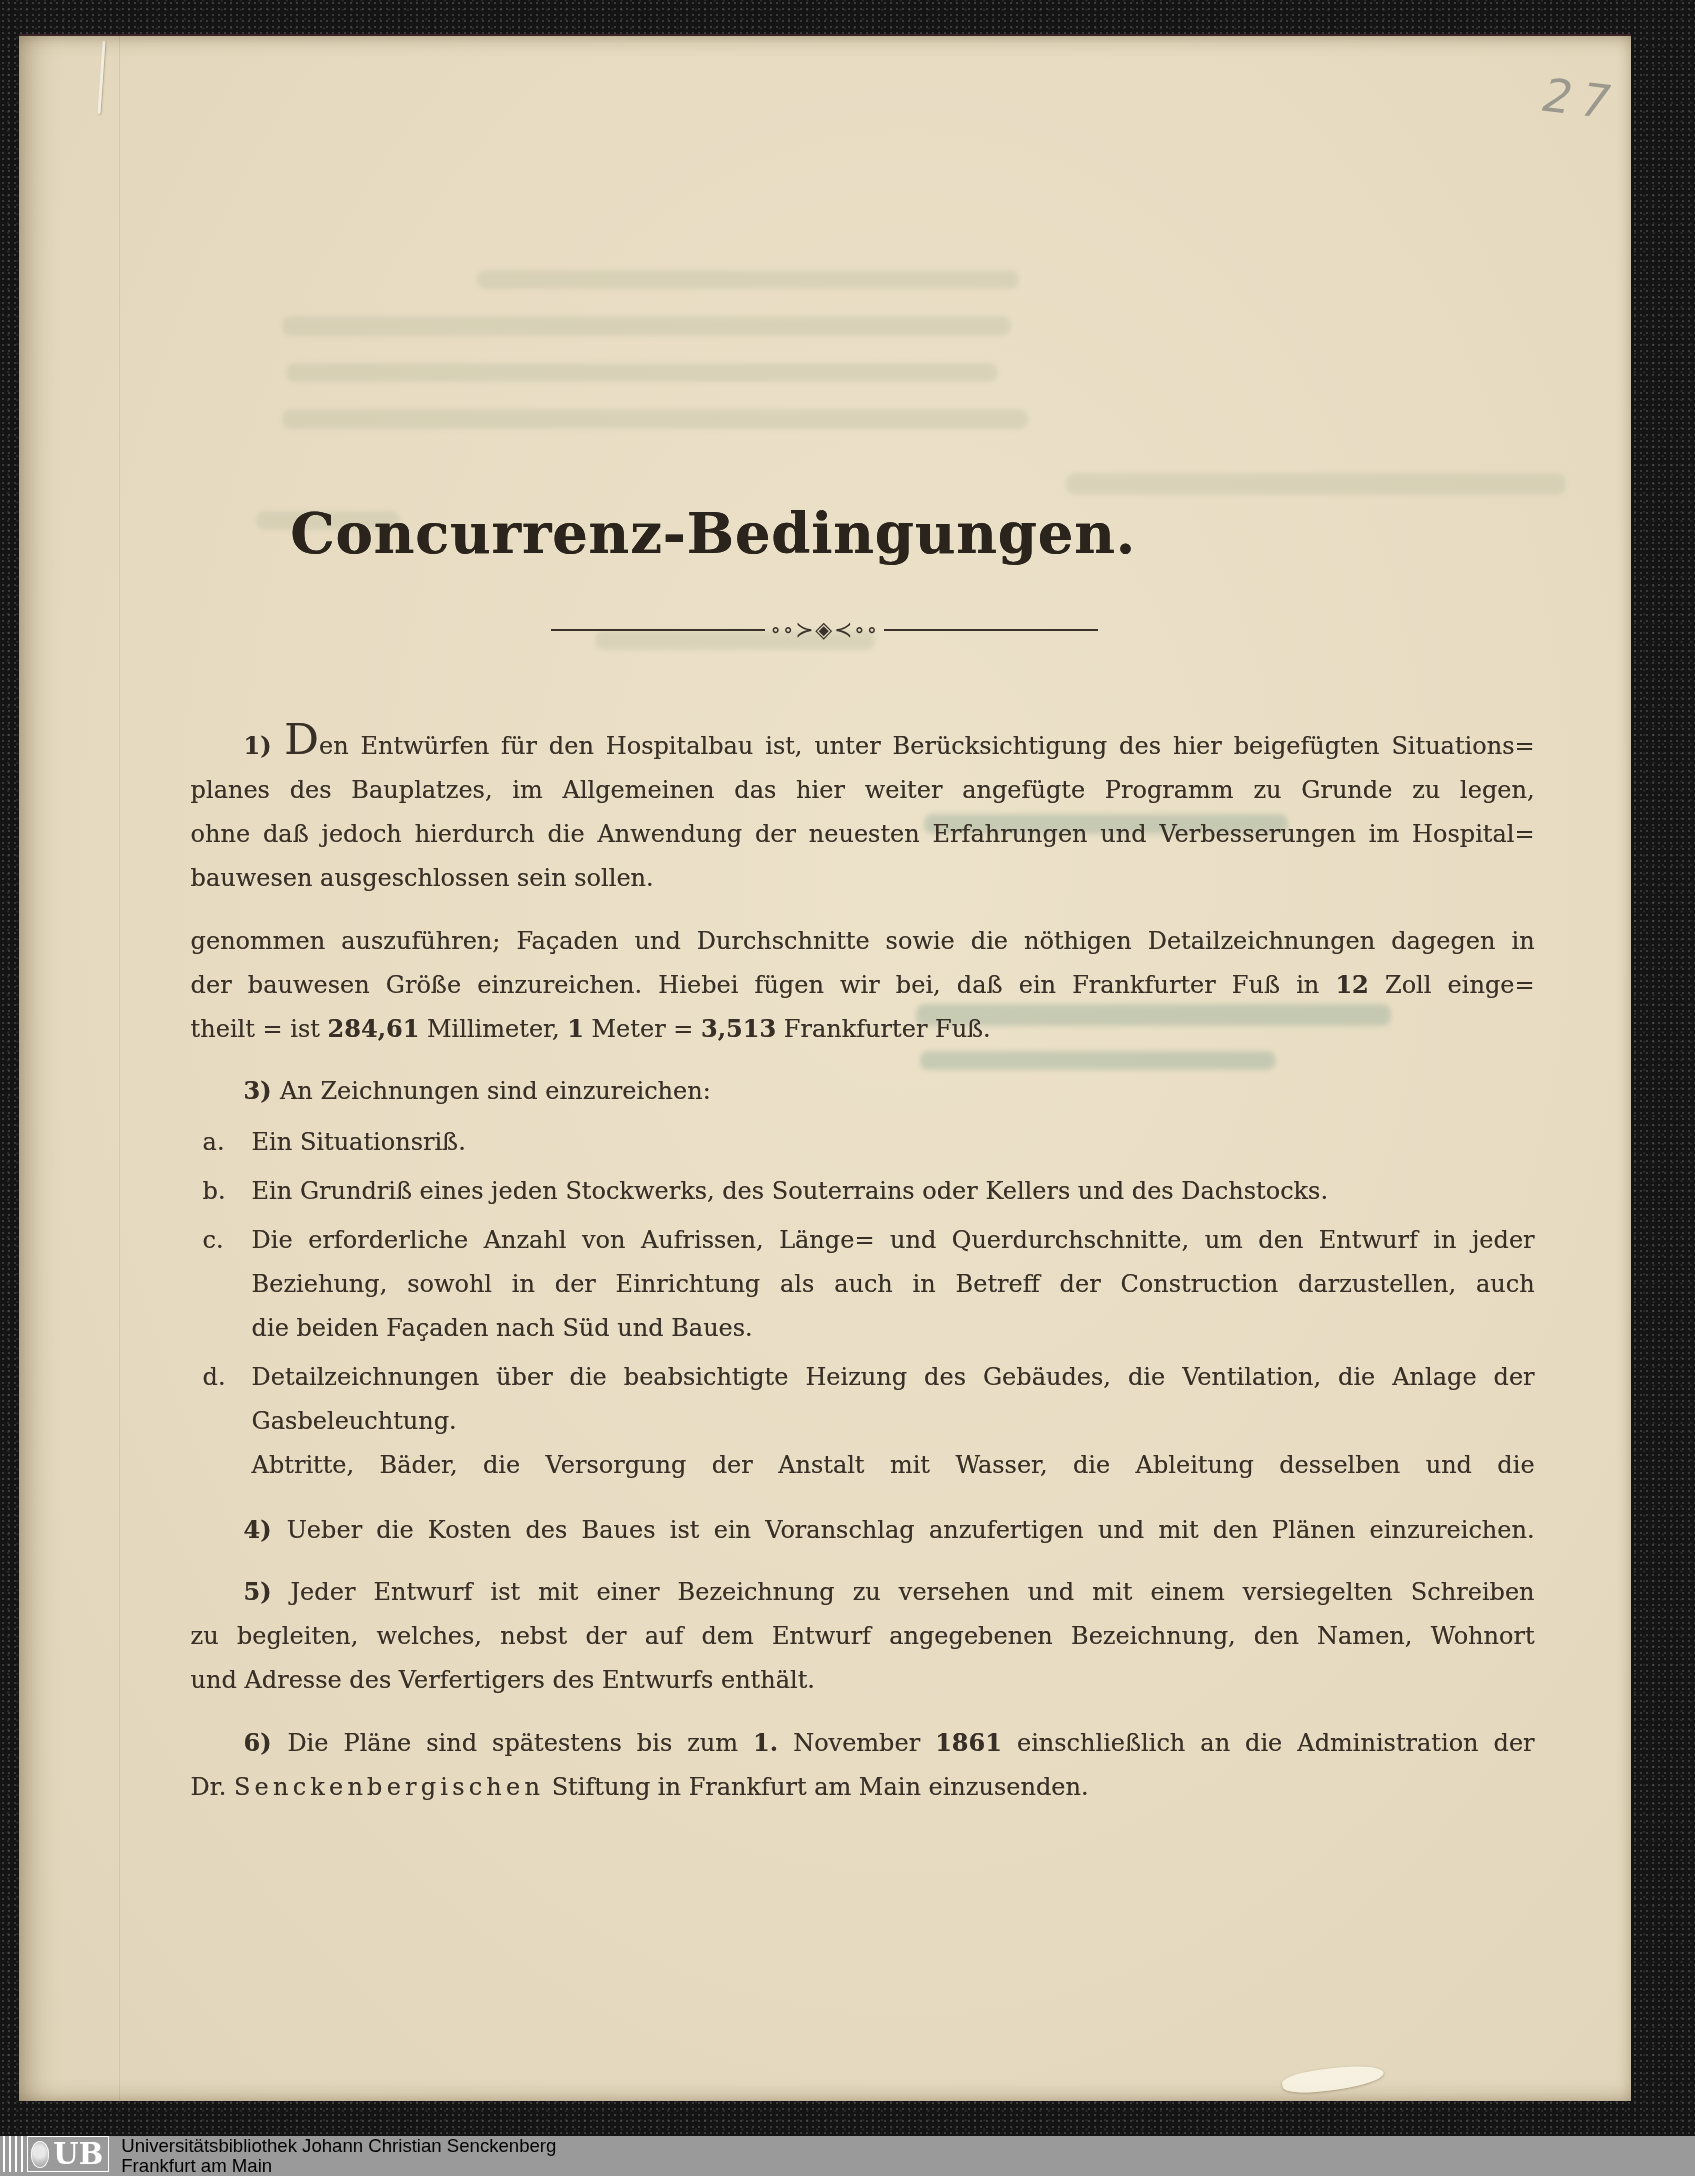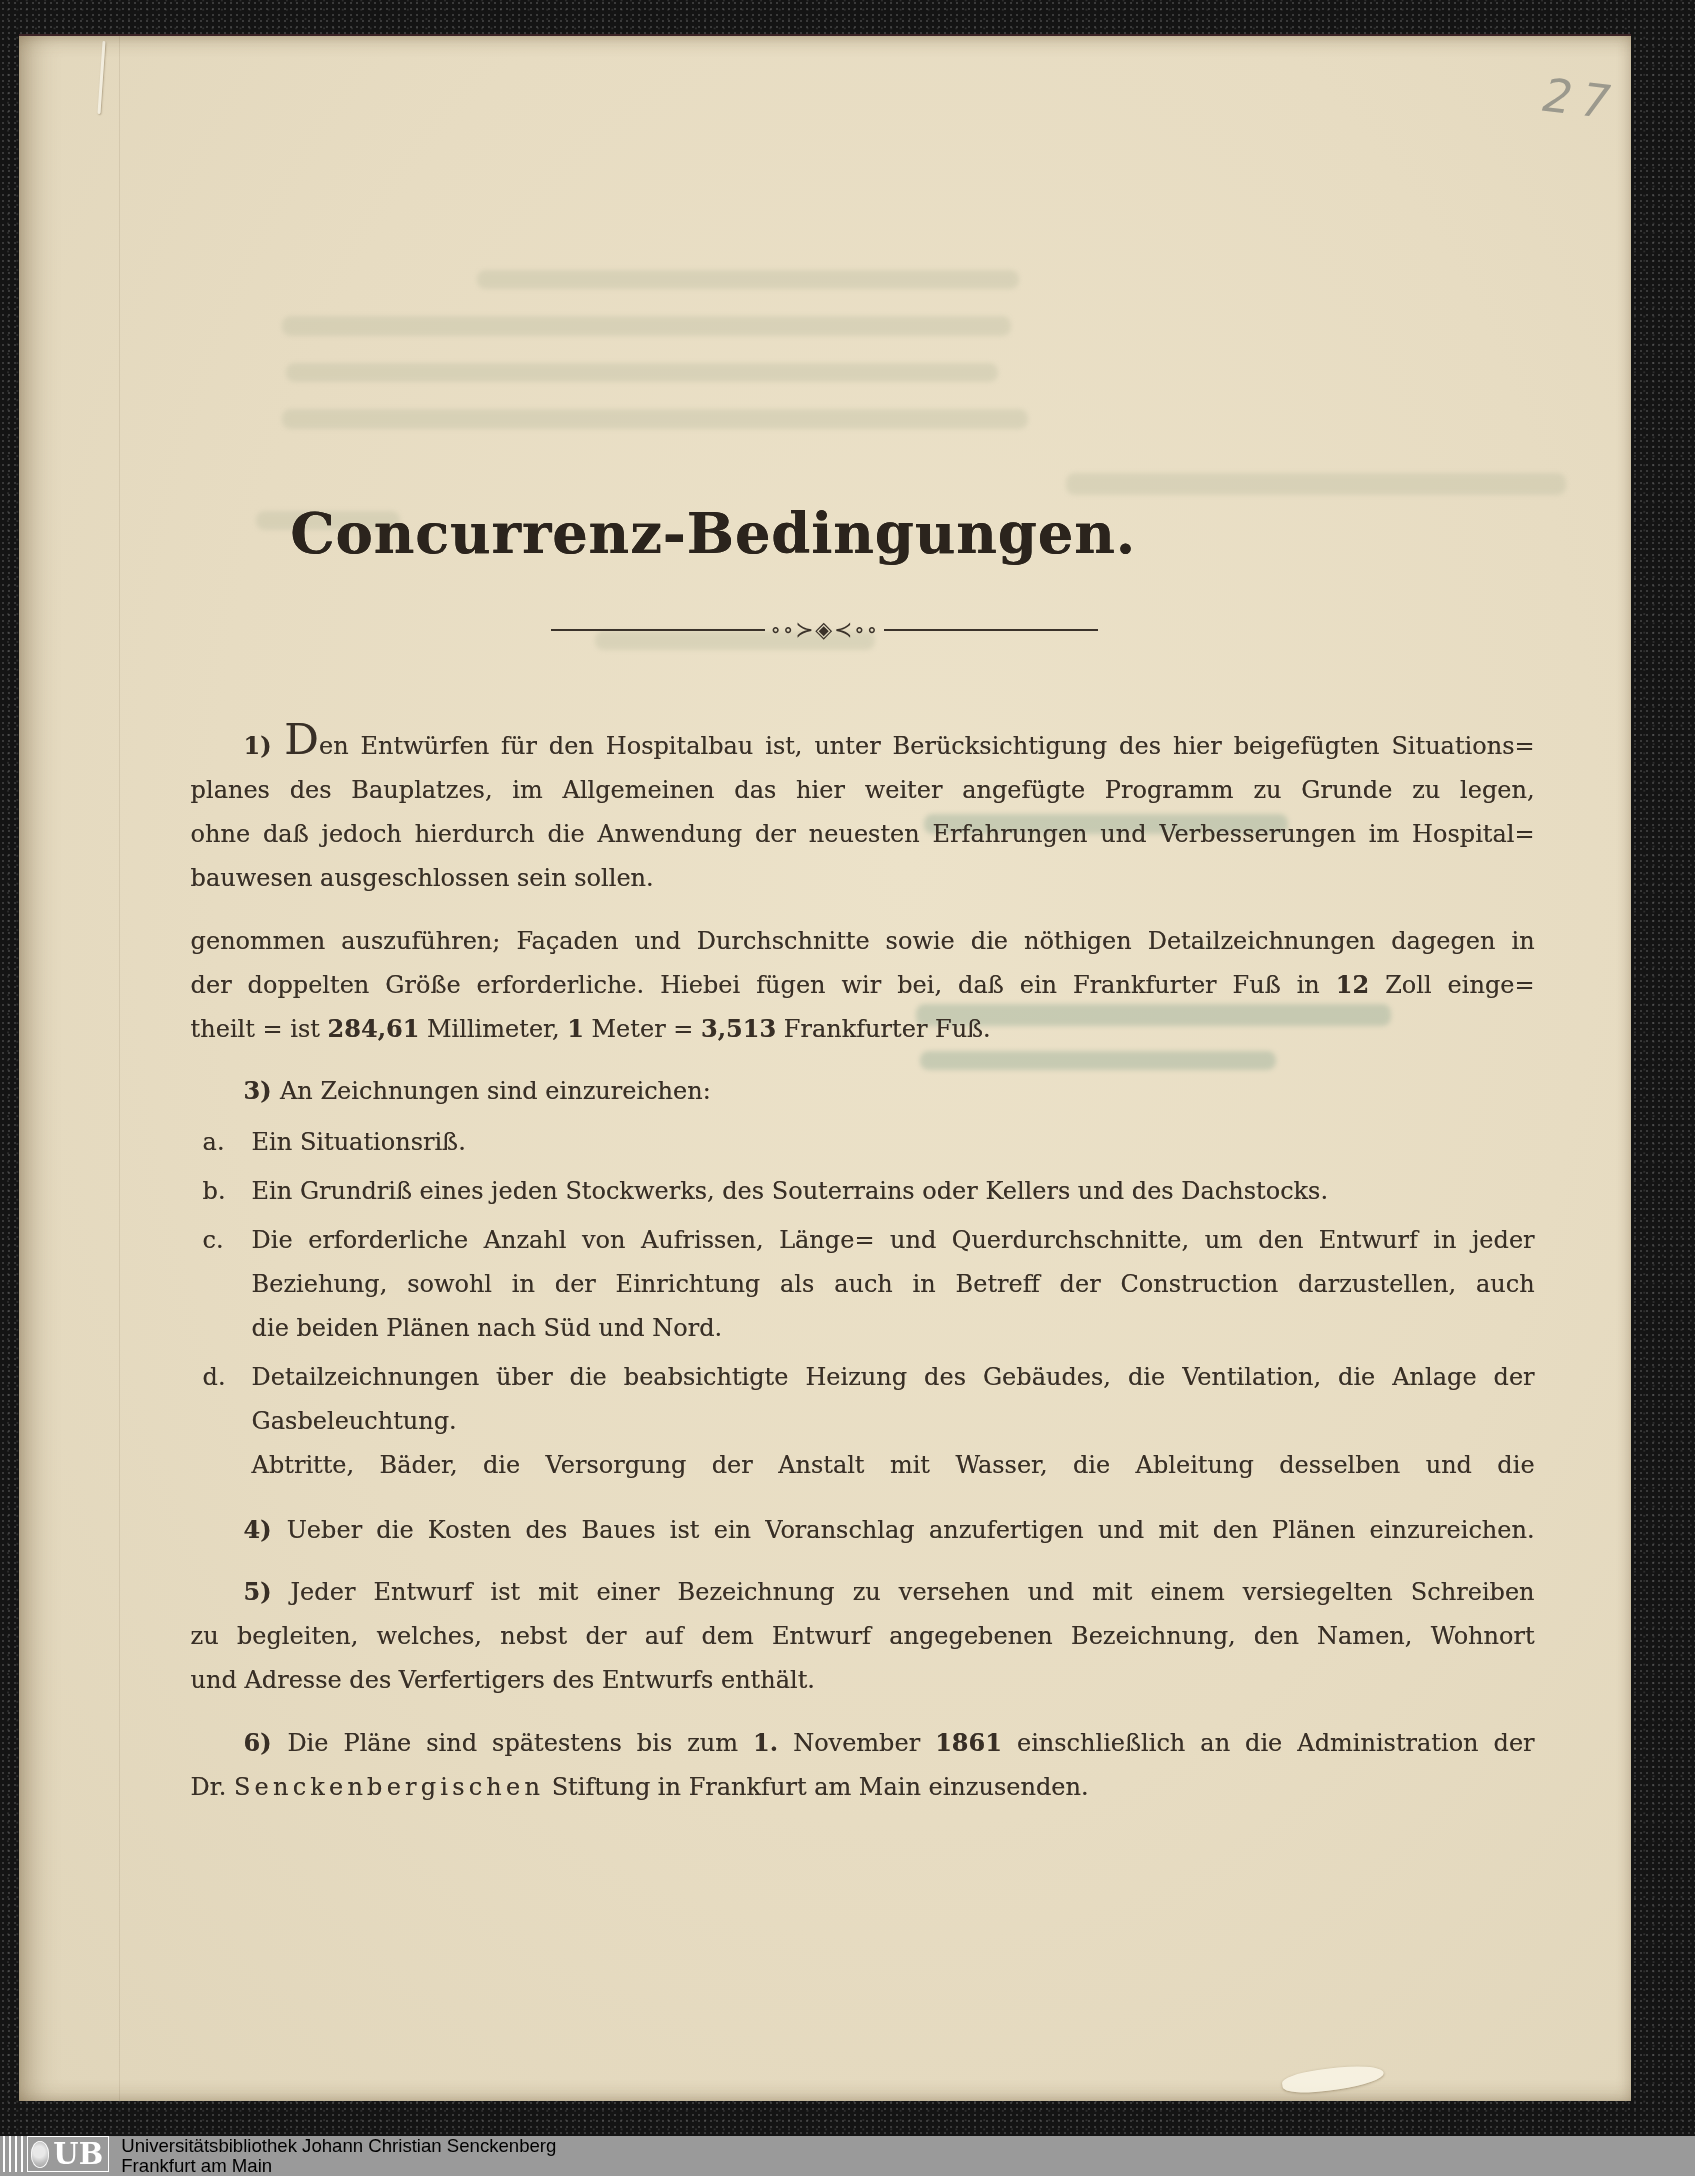--- a/index.html
+++ b/index.html
@@ -118,36 +118,36 @@
 
     <div id="doc">
         <div class="para">
           <div class="line j fi"><span class="b">1) </span><span class="init">D</span><span>en Entwürfen für den Hospitalbau ist, unter Berücksichtigung des hier beigefügten Situations=</span></div>
           <div class="line j"><span>planes des Bauplatzes, im Allgemeinen das hier weiter angefügte Programm zu Grunde zu legen,</span></div>
           <div class="line j"><span>ohne daß jedoch hierdurch die Anwendung der neuesten Erfahrungen und Verbesserungen im Hospital=</span></div>
           <div class="line"><span>bauwesen ausgeschlossen sein sollen.</span></div>
         </div>
         <div class="para">
           <div class="line j"><span>genommen auszuführen; Façaden und Durchschnitte sowie die nöthigen Detailzeichnungen dagegen in</span></div>
-          <div class="line j"><span>der doppelten Größe erforderliche.  Hiebei fügen wir bei, daß ein Frankfurter Fuß in </span><span class="b">12</span><span>&nbsp;Zoll einge=</span></div>
+          <div class="line j"><span>der bauwesen Größe einzureichen.  Hiebei fügen wir bei, daß ein Frankfurter Fuß in </span><span class="b">12</span><span>&nbsp;Zoll einge=</span></div>
           <div class="line"><span>theilt = ist </span><span class="b">284,61</span><span>&nbsp;Millimeter, </span><span class="b">1</span><span>&nbsp;Meter = </span><span class="b">3,513</span><span>&nbsp;Frankfurter Fuß.</span></div>
         </div>
         <div class="para tight">
           <div class="line fi"><span class="b">3) </span><span>An Zeichnungen sind einzureichen:</span></div>
         </div>
         <div class="para item">
           <div class="line"><span class="mk">a.</span><span>Ein Situationsriß.</span></div>
         </div>
         <div class="para item">
           <div class="line"><span class="mk">b.</span><span>Ein Grundriß eines jeden Stockwerks, des Souterrains oder Kellers und des Dachstocks.</span></div>
         </div>
         <div class="para item">
           <div class="line j"><span class="mk">c.</span><span>Die erforderliche Anzahl von Aufrissen, Länge= und Querdurchschnitte, um den Entwurf in jeder</span></div>
           <div class="line j ci"><span>Beziehung, sowohl in der Einrichtung als auch in Betreff der Construction darzustellen, auch</span></div>
-          <div class="line ci"><span>die beiden Plänen nach Süd und Nord.</span></div>
+          <div class="line ci"><span>die beiden Façaden nach Süd und Baues.</span></div>
         </div>
         <div class="para item item-last">
           <div class="line j"><span class="mk">d.</span><span>Detailzeichnungen über die beabsichtigte Heizung des Gebäudes, die Ventilation, die Anlage der</span></div>
           <div class="line ci"><span>Gasbeleuchtung.</span></div>
           <div class="line j ci"><span>Abtritte, Bäder, die Versorgung der Anstalt mit Wasser, die Ableitung desselben und die</span></div>
         </div>
         <div class="para">
           <div class="line j fi"><span class="b">4) </span><span>Ueber die Kosten des Baues ist ein Voranschlag anzufertigen und mit den Plänen einzureichen.</span></div>
         </div>
         <div class="para">

